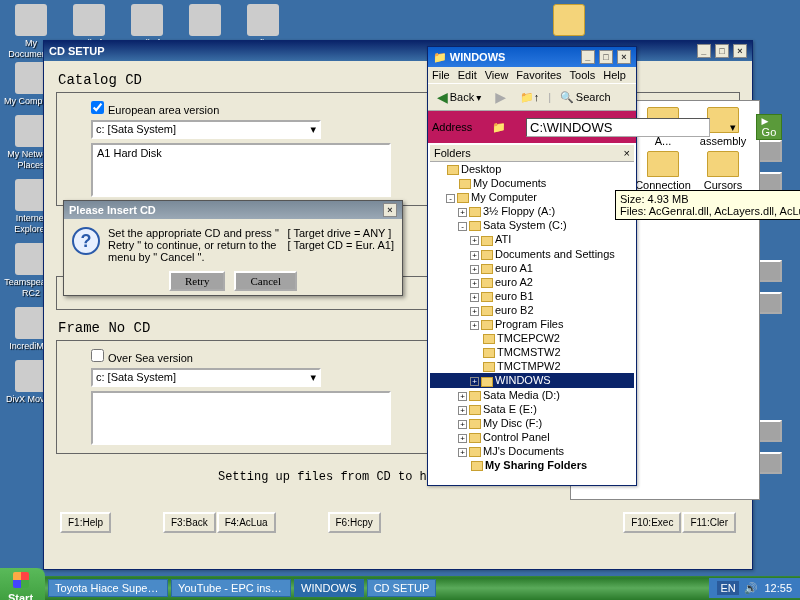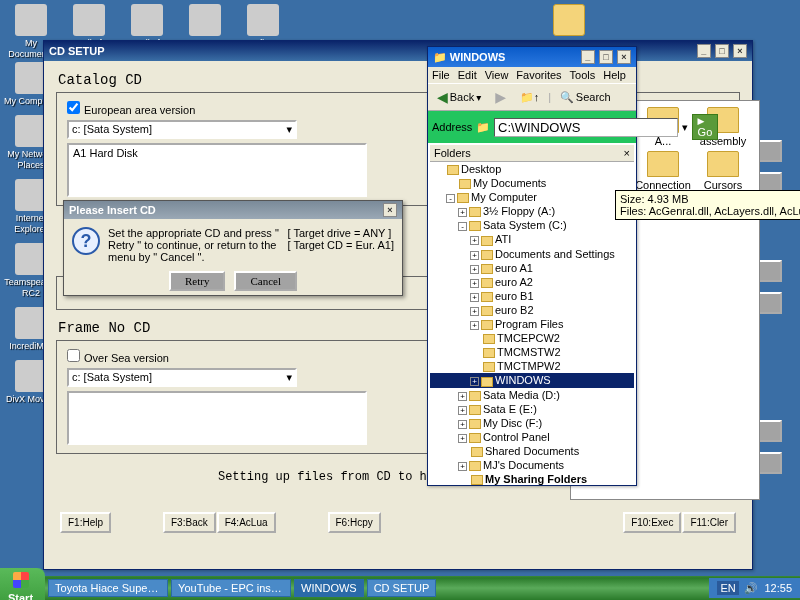--- a/index.html
+++ b/index.html
@@ -13,21 +13,21 @@
 .window { position: absolute; background: #ece9d8; border: 1px solid #0a246a; box-shadow: 1px 1px 3px rgba(0,0,0,0.3); }
 .titlebar { background: linear-gradient(#0a246a,#3a6ea5); color: white; padding: 3px 5px; font-weight: bold; display: flex; justify-content: space-between; align-items: center; }
 .titlebar .btns span { display: inline-block; width: 14px; height: 14px; background: #ece9d8; border: 1px solid #888; text-align: center; line-height: 12px; font-size: 9px; color: #333; margin-left: 1px; cursor: pointer; }
 
 .cdsetup { left: 43px; top: 40px; width: 710px; height: 530px; }
 .cdsetup-body { padding: 8px 12px; font-family: "Courier New", monospace; font-size: 12px; }
 .section { margin-bottom: 8px; }
 .section-title { font-family: "Courier New", monospace; font-size: 14px; margin: 3px 0 4px 2px; }
 .frame { border: 1px solid #666; background: #ece9d8; padding: 8px 10px; position: relative; }
 .row { display: flex; align-items: flex-start; gap: 8px; }
-.left-col { flex: 1; }
+.left-col { flex: 1; margin-left: 24px; }
 .right-col { width: 70px; display: flex; flex-direction: column; gap: 6px; align-items: stretch; }
 .btn { background: #a3a3a3; border: 2px outset #fff; padding: 3px 8px; font-family: Tahoma; font-size: 11px; cursor: pointer; text-align: center; }
 .chk { margin-right: 4px; }
 .combo { width: 230px; border: 2px inset #fff; background: white; padding: 1px 3px; font-family: "Courier New", monospace; display: flex; justify-content: space-between; }
 .textarea { width: 300px; height: 54px; border: 2px inset #fff; background: white; padding: 2px 4px; font-family: "Courier New", monospace; overflow: hidden; }
 .fnkeys { display: flex; gap: 1px; margin-top: 24px; padding: 0 4px; }
 .fnkey { border: 2px outset #fff; padding: 3px 6px; font-size: 10px; cursor: pointer; }
 .status-line { text-align: center; font-family: "Courier New", monospace; font-size: 12px; padding: 8px 0 4px; }
 
 .msgbox { position: absolute; left: 63px; top: 200px; width: 340px; background: #ece9d8; border: 1px solid #555; box-shadow: 2px 2px 4px rgba(0,0,0,0.4); z-index: 20; }
@@ -35,21 +35,21 @@
 .msgbox-body { padding: 8px; display: flex; gap: 8px; font-size: 10px; }
 .msgbox .qicon { width: 28px; height: 28px; border-radius: 50%; background: #e8f0ff; border: 2px solid #2a5aaa; color: #2a5aaa; font-size: 18px; font-weight: bold; text-align: center; line-height: 24px; }
 .msgbox-btns { text-align: center; padding: 4px 0 8px; }
 .msgbox-btns .btn { padding: 2px 14px; margin: 0 3px; }
 
 .explorer { position: absolute; left: 427px; top: 46px; width: 210px; height: 440px; z-index: 30; display: flex; flex-direction: column; }
 .explorer .titlebar { background: linear-gradient(#0a5ac8,#2a78e0); }
 .menubar { background: #ece9d8; padding: 2px 4px; display: flex; gap: 8px; font-size: 10px; }
 .toolbar { background: #ece9d8; padding: 3px 4px; display: flex; gap: 4px; align-items: center; border-top: 1px solid #fff; border-bottom: 1px solid #aaa; }
 .toolbar .tbtn { border: 1px solid transparent; padding: 1px 4px; font-size: 10px; display: flex; align-items: center; gap: 2px; cursor: pointer; }
-.addrbar { background: #22c55e; padding: 3px 4px; display: flex; gap: 4px; align-items: center; font-size: 10px; }
+.addrbar { background: #be185d; padding: 3px 4px; display: flex; gap: 20px; align-items: center; font-size: 10px; }
 .addrbar input { flex: 1; border: 1px inset #aaa; padding: 1px 3px; font-size: 13px; }
 .gobtn { background: #5a9a3a; color: white; border: 1px solid #3a7a1a; padding: 1px 5px; font-size: 9px; cursor: pointer; }
 .explorer-body { flex: 1; display: flex; background: white; overflow: hidden; }
 .tree { width: 100%; overflow: auto; font-size: 10px; padding: 2px; }
 .tree-hdr { background: #ece9d8; padding: 2px 4px; border-bottom: 1px solid #aaa; display: flex; justify-content: space-between; }
 .tree-item { padding: 1px 2px; white-space: nowrap; cursor: pointer; }
 .tree-item.sel { background: #0a246a; color: white; }
 .tree-item .exp { display: inline-block; width: 9px; height: 9px; border: 1px solid #888; text-align: center; line-height: 8px; font-size: 8px; margin-right: 2px; }
 .fico { display: inline-block; width: 12px; height: 10px; background: #f4d47a; border: 1px solid #c8a030; margin-right: 2px; vertical-align: middle; }
 
@@ -298,21 +298,20 @@
           <div class="tree-item" style="padding-left: 40px;"><span class="exp">+</span><span class="fico"></span>euro B2</div>
           <div class="tree-item" style="padding-left: 40px;"><span class="exp">+</span><span class="fico"></span>Program Files</div>
           <div class="tree-item" style="padding-left: 40px;"><span style="display:inline-block;width:13px"></span><span class="fico"></span>TMCEPCW2</div>
           <div class="tree-item" style="padding-left: 40px;"><span style="display:inline-block;width:13px"></span><span class="fico"></span>TMCMSTW2</div>
           <div class="tree-item" style="padding-left: 40px;"><span style="display:inline-block;width:13px"></span><span class="fico"></span>TMCTMPW2</div>
           <div class="tree-item sel" style="padding-left: 40px;"><span class="exp">+</span><span class="fico"></span>WINDOWS</div>
           <div class="tree-item" style="padding-left: 28px;"><span class="exp">+</span><span class="fico"></span>Sata Media (D:)</div>
           <div class="tree-item" style="padding-left: 28px;"><span class="exp">+</span><span class="fico"></span>Sata E (E:)</div>
           <div class="tree-item" style="padding-left: 28px;"><span class="exp">+</span><span class="fico"></span>My Disc (F:)</div>
           <div class="tree-item" style="padding-left: 28px;"><span class="exp">+</span><span class="fico"></span>Control Panel</div>
-          <div class="tree-item" style="padding-left: 28px;"><span style="display:inline-block;width:13px"></span><span class="fico"></span>Shared Documents</div>
           <div class="tree-item" style="padding-left: 28px;"><span class="exp">+</span><span class="fico"></span>MJ's Documents</div>
           <div class="tree-item" style="padding-left: 28px; font-weight: bold;"><span style="display:inline-block;width:13px"></span><span class="fico"></span>My Sharing Folders</div>
         </div>
     </div>
   </div>
 </div>
 
 <div class="tooltip">
   <div>Size: 4.93 MB</div>
   <div>Files: AcGenral.dll, AcLayers.dll, AcLua.dll, AcSpecfc.dll, ...</div>

